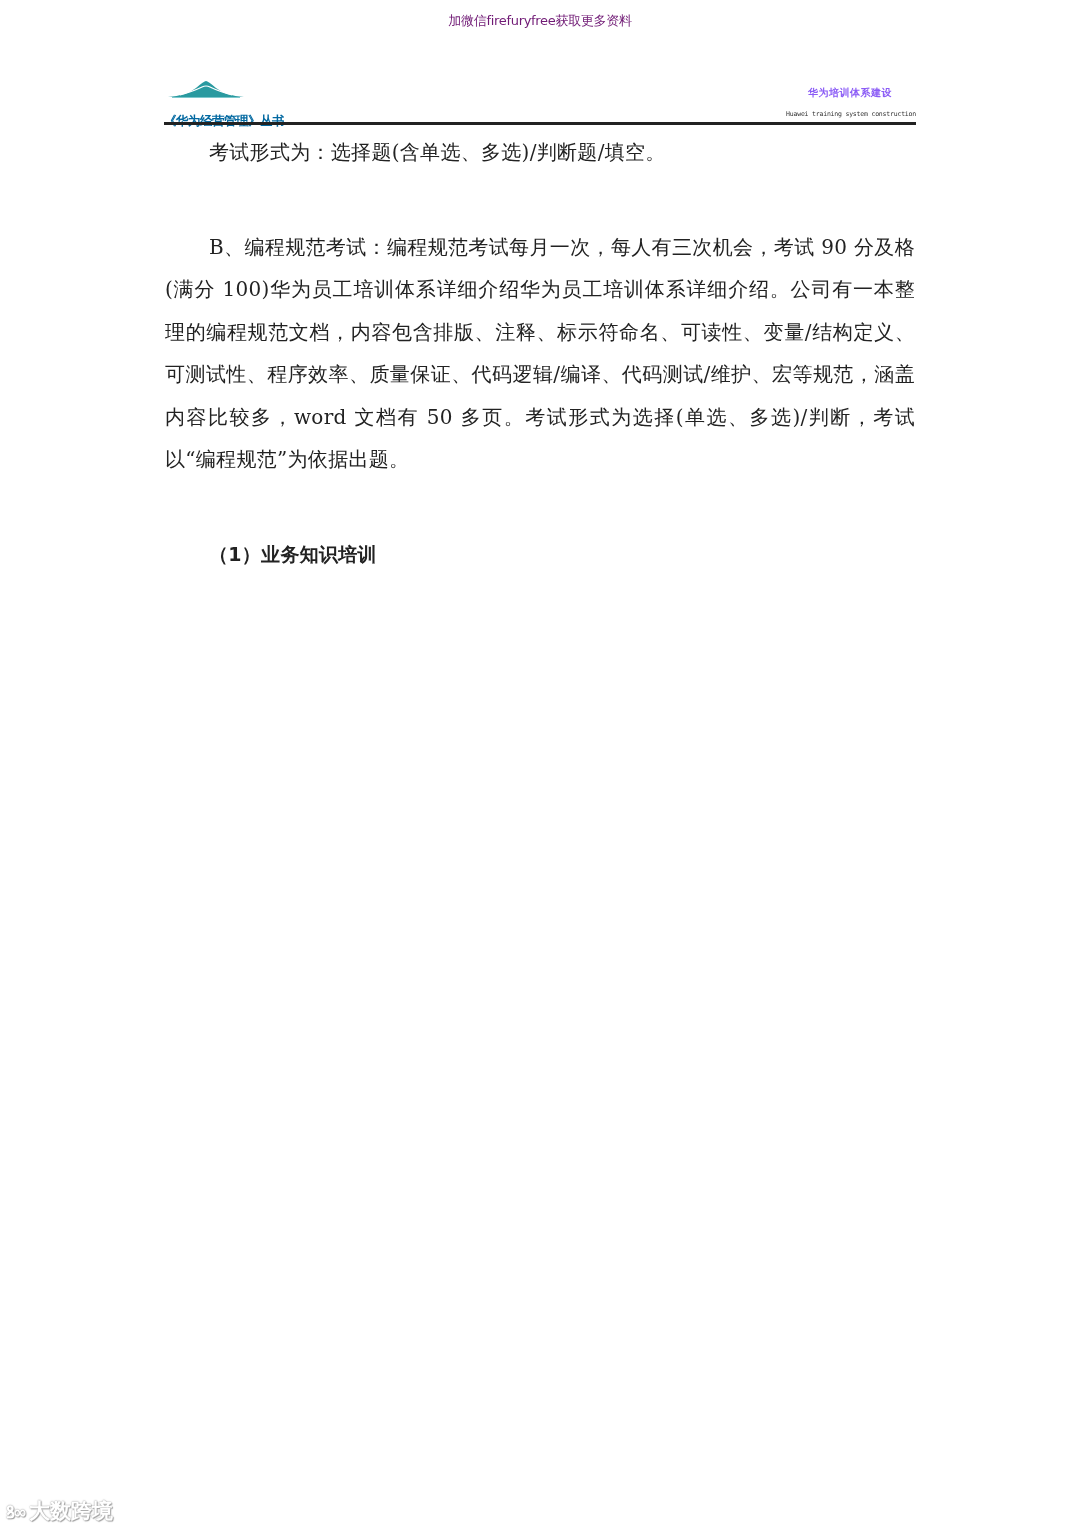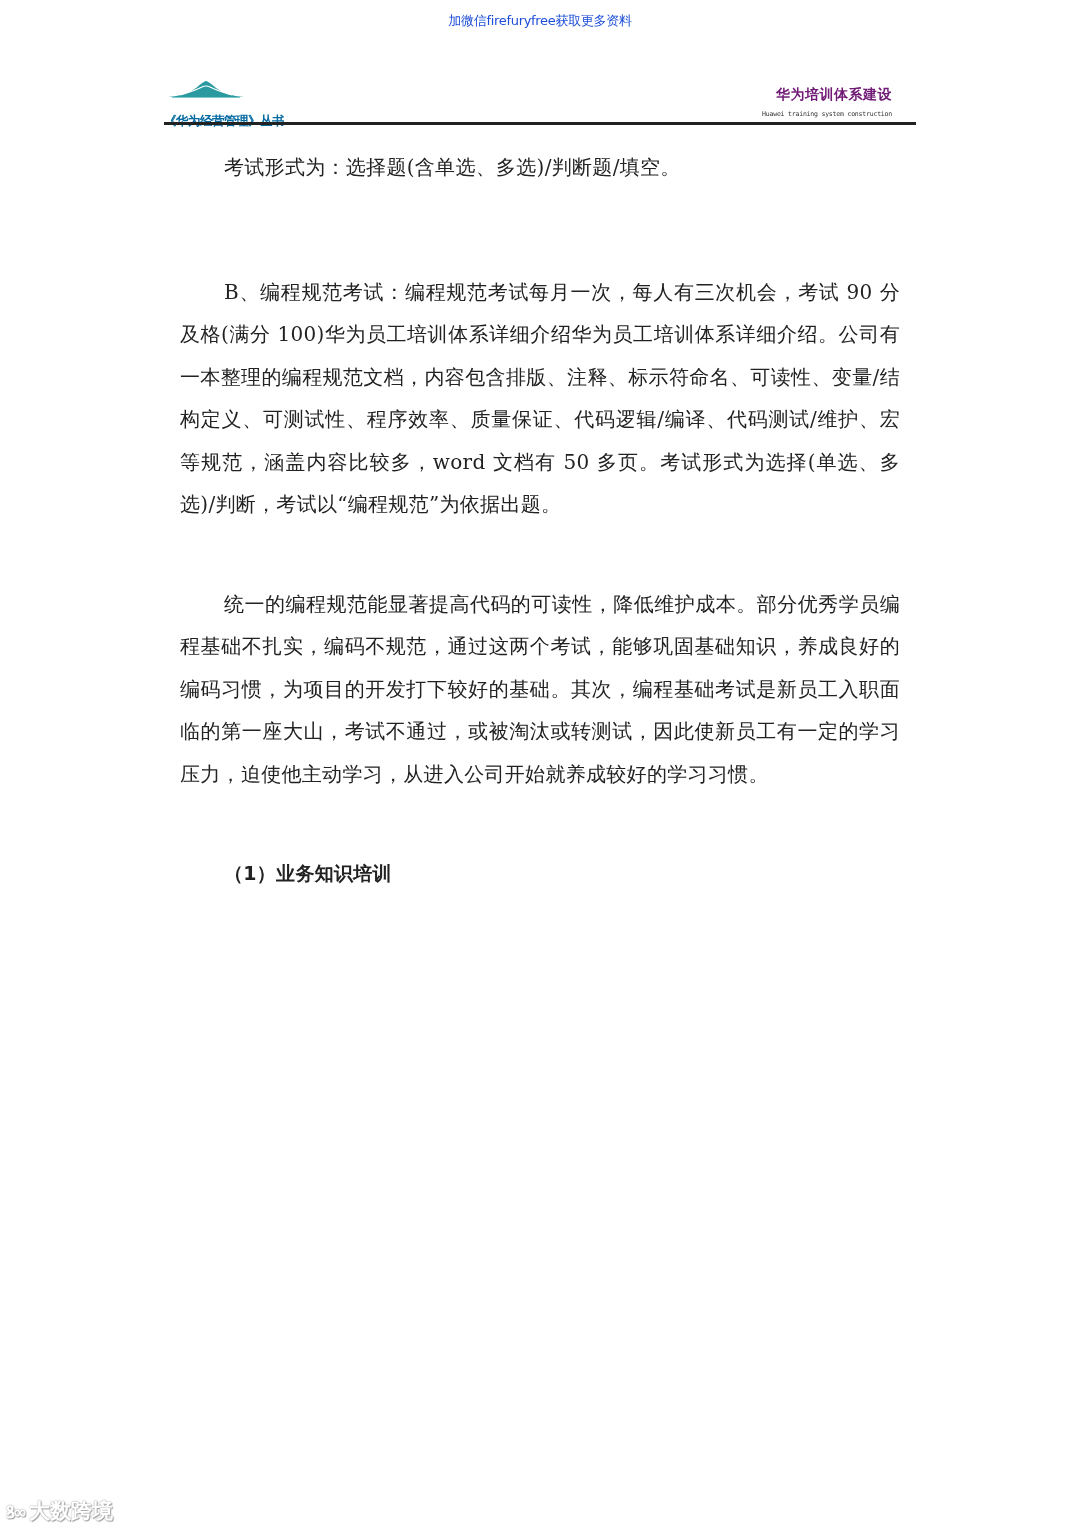--- a/index.html
+++ b/index.html
@@ -4,53 +4,53 @@
 <style>
   html, body { margin: 0; padding: 0; background: #ffffff; }
   body {
     width: 1080px; height: 1535px; position: relative; overflow: hidden;
     font-family: "DejaVu Serif", "Liberation Serif", serif;
     color: #222;
   }
   .watermark-top {
     position: absolute; top: 12px; left: 0; width: 1080px; text-align: center;
     font-family: "DejaVu Sans", "Liberation Sans", sans-serif;
-    font-size: 13px; color: #1d4ed8; letter-spacing: -0.3px;
+    font-size: 13px; color: #701a75; letter-spacing: -0.3px;
   }
   .header {
     position: absolute; left: 164px; top: 76px; width: 752px; height: 48px;
   }
   .logo {
     position: absolute; left: 2px; top: 2px; width: 80px; height: 20px;
   }
   .series-title {
     position: absolute; left: 0; top: 37px;
     font-family: "DejaVu Sans", "Liberation Sans", sans-serif;
     font-size: 12.5px; color: #0369a1; font-weight: bold; letter-spacing: -0.5px;
   }
   .book-title {
     position: absolute; right: 24px; top: 10px;
     font-family: "DejaVu Sans", "Liberation Sans", sans-serif;
-    font-size: 14px; color: #701a75; font-weight: bold; letter-spacing: 0.5px;
+    font-size: 10px; color: #8b5cf6; font-weight: bold; letter-spacing: 0.5px;
   }
   .book-subtitle {
-    position: absolute; right: 24px; top: 34px;
+    position: absolute; right: 0; top: 34px;
     font-family: "DejaVu Sans Mono", "Liberation Mono", monospace;
     font-size: 6.5px; color: #333; letter-spacing: -0.2px;
   }
   .header-rule {
     position: absolute; left: 164px; top: 122px; width: 752px; height: 3px;
     background: #222;
   }
   .content {
     position: absolute; left: 164px; top: 130px; width: 752px;
     font-size: 20px; line-height: 42.5px; color: #222;
     letter-spacing: 0.3px;
   }
-  .content p { margin: 16px; text-align: justify; text-indent: 44px; }
+  .content p { margin: 1px; text-align: justify; text-indent: 44px; }
   .gap { height: 25px; }
   .heading {
     font-family: "DejaVu Sans", "Liberation Sans", sans-serif;
     font-weight: bold; font-size: 19px; text-indent: 44px !important;
   }
   .wm-bottom {
     position: absolute; left: 6px; top: 1497px;
     font-family: "DejaVu Sans", "Liberation Sans", sans-serif;
     font-size: 21px; color: #ffffff; font-weight: bold;
     text-shadow: 0 0 1px #aaa, 0 0 2px #bbb, 1px 1px 1px #999;
@@ -76,21 +76,20 @@
   <div class="book-subtitle">Huawei training system construction</div>
 </div>
 <div class="header-rule"></div>
 
 <div class="content">
   <p>考试形式为：选择题(含单选、多选)/判断题/填空。</p>
   <div class="gap"></div>
   <div class="gap"></div>
   <p>B、编程规范考试：编程规范考试每月一次，每人有三次机会，考试 90 分及格(满分 100)华为员工培训体系详细介绍华为员工培训体系详细介绍。公司有一本整理的编程规范文档，内容包含排版、注释、标示符命名、可读性、变量/结构定义、可测试性、程序效率、质量保证、代码逻辑/编译、代码测试/维护、宏等规范，涵盖内容比较多，word 文档有 50 多页。考试形式为选择(单选、多选)/判断，考试以“编程规范”为依据出题。</p>
   <div class="gap"></div>
-  <p>统一的编程规范能显著提高代码的可读性，降低维护成本。部分优秀学员编程基础不扎实，编码不规范，通过这两个考试，能够巩固基础知识，养成良好的编码习惯，为项目的开发打下较好的基础。其次，编程基础考试是新员工入职面临的第一座大山，考试不通过，或被淘汰或转测试，因此使新员工有一定的学习压力，迫使他主动学习，从进入公司开始就养成较好的学习习惯。</p>
   <div class="gap"></div>
   <p class="heading">（1）业务知识培训</p>
   <div class="gap"></div>
   <div class="gap"></div>
   <div class="gap"></div>
 </div>
 
 <div class="wm-bottom">
   <span class="wm-icon">ꝸ∞</span>
   <span>大数跨境</span>

